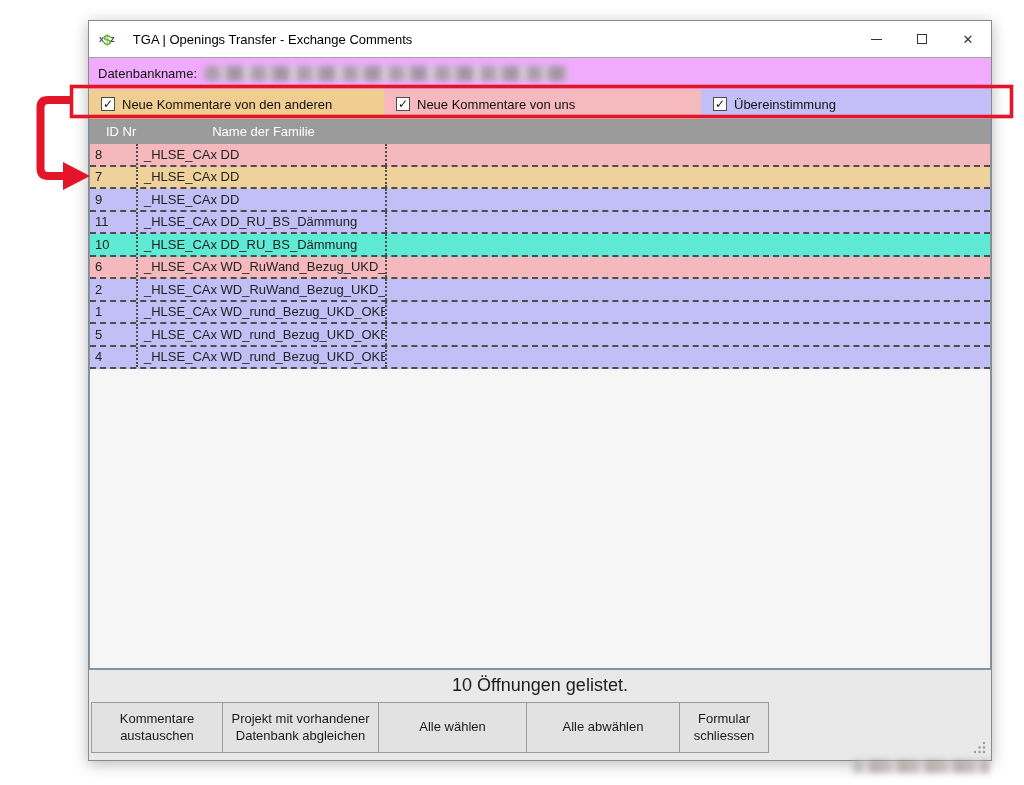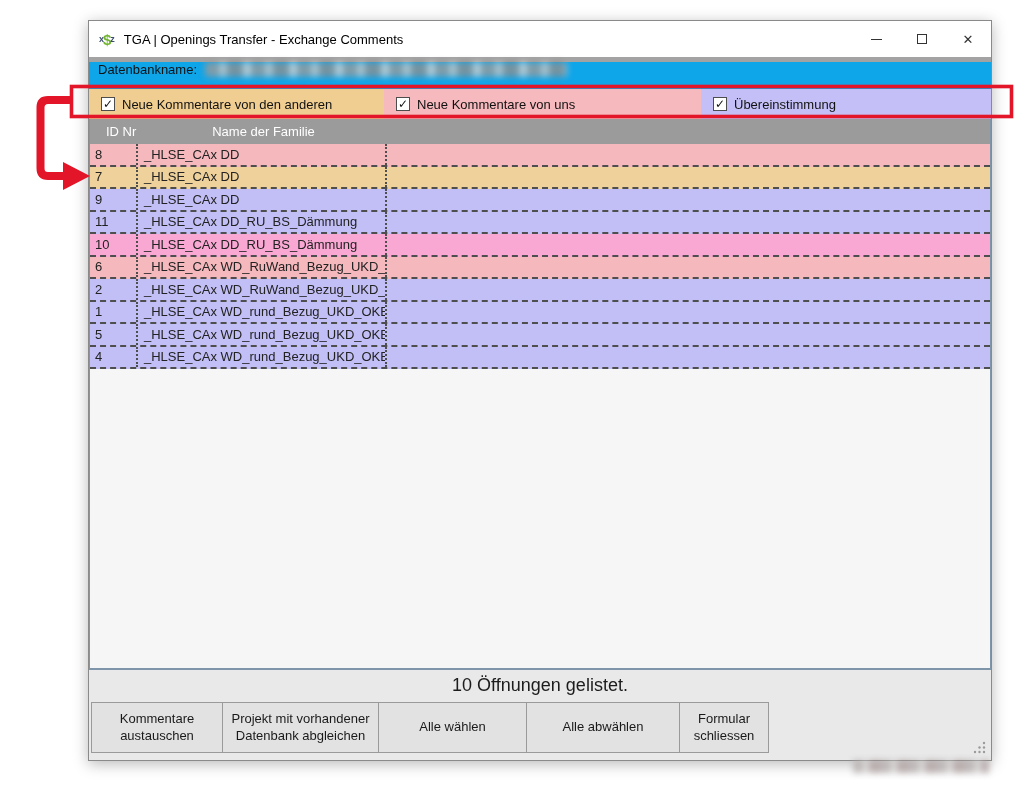--- a/index.html
+++ b/index.html
@@ -9,30 +9,30 @@
   
   .window { position:absolute; left:88px; top:20px; width:904px; height:741px;
             background:#ffffff; border:1px solid #8a8a8a;
             box-shadow:0 3px 14px rgba(0,0,0,.28); display:flex; flex-direction:column; }
 
   
   .titlebar { height:36px; background:#ffffff; display:flex; align-items:center; flex:0 0 auto; }
   .app-icon { display:flex; align-items:center; margin:0 6px 0 10px; line-height:1; }
   .app-icon .xz { font-size:9px; font-weight:bold; color:#3c4c72; }
   .app-icon .sg { font-size:15px; font-weight:bold; color:#72b531; margin:0 -1px; }
-  .title-text { font-size:13px; color:#000; margin-left:3px; }
+  .title-text { font-size:13px; color:#000; margin-left:12px; }
   .win-controls { margin-left:auto; display:flex; height:100%; }
   .win-btn { width:46px; height:100%; display:flex; align-items:center; justify-content:center; color:#333; }
   .glyph-min { width:11px; height:1px; background:#333; display:block; }
   .glyph-max { width:10px; height:10px; border:1px solid #333; display:block; }
   .glyph-close { font-size:13px; color:#333; }
 
   
-  .dbrow { height:32px; background:#0ea5e9; border-top:5px solid #a3a3a3;
-           display:flex; align-items:flex-start; padding-left:9px; flex:0 0 auto; }
+  .dbrow { height:32px; background:#f0abfc; border-top:1px solid #a3a3a3;
+           display:flex; align-items:center; padding-left:9px; flex:0 0 auto; }
   .dbrow .lbl { font-size:13px; color:#111; }
   .db-blur { width:362px; height:15px; margin-left:8px; border-radius:2px;
              background:repeating-linear-gradient(90deg,#9a9a9a 0 14px,#c9c9c9 14px 22px,#8f8f8f 22px 38px,#d5d5d5 38px 46px);
              filter:blur(3px); opacity:.8; }
 
   
   .filterbar { height:30px; display:flex; flex:0 0 auto; }
   .filter-sec { display:flex; align-items:center; padding-left:12px; gap:7px; height:100%; }
   .filter-sec:nth-child(1){ flex:0 0 295px; }
   .filter-sec:nth-child(2){ flex:0 0 317px; }
@@ -142,21 +142,21 @@
           <div class="trow" style="background: rgb(194, 191, 246);">
             <span class="cell-id">9</span>
             <span class="cell-name">_HLSE_CAx DD</span>
             <span class="cell-rest"></span>
           </div>
           <div class="trow" style="background: rgb(194, 191, 246);">
             <span class="cell-id">11</span>
             <span class="cell-name">_HLSE_CAx DD_RU_BS_Dämmung</span>
             <span class="cell-rest"></span>
           </div>
-          <div class="trow" style="background: #f9a8d4;">
+          <div class="trow" style="background: #5eead4;">
             <span class="cell-id">10</span>
             <span class="cell-name">_HLSE_CAx DD_RU_BS_Dämmung</span>
             <span class="cell-rest"></span>
           </div>
           <div class="trow" style="background: rgb(245, 185, 189);">
             <span class="cell-id">6</span>
             <span class="cell-name">_HLSE_CAx WD_RuWand_Bezug_UKD_OKB</span>
             <span class="cell-rest"></span>
           </div>
           <div class="trow" style="background: rgb(194, 191, 246);">

